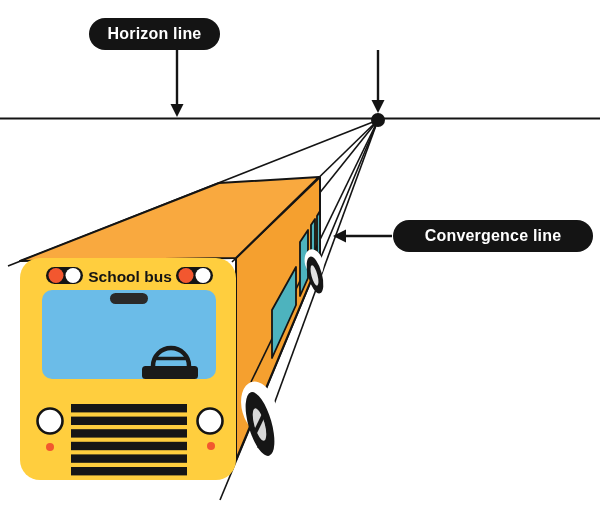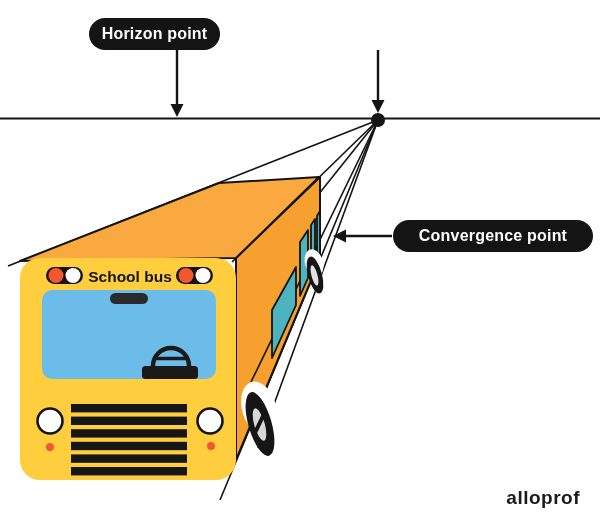--- a/index.html
+++ b/index.html
@@ -116,17 +116,16 @@
     <g stroke="var(--ink)" stroke-width="2.4" fill="#141414">
       <line x1="177" y1="50" x2="177" y2="105"></line>
       <polygon points="170.5,104 183.5,104 177,117" stroke="none"></polygon>
       <line x1="378" y1="50" x2="378" y2="101"></line>
       <polygon points="371.5,100 384.5,100 378,113" stroke="none"></polygon>
       <line x1="392" y1="236" x2="346" y2="236"></line>
       <polygon points="346,229.5 346,242.5 333,236" stroke="none"></polygon>
     </g>
   </svg>
 
-  <div class="pill pill-horizon">Horizon point</div>
-  <div class="pill pill-convergence">Convergence point</div>
+  <div class="pill pill-horizon">Horizon line</div>
+  <div class="pill pill-convergence">Convergence line</div>
 
-  <div class="logo">alloprof</div>
 </div>
 
 </body></html>

